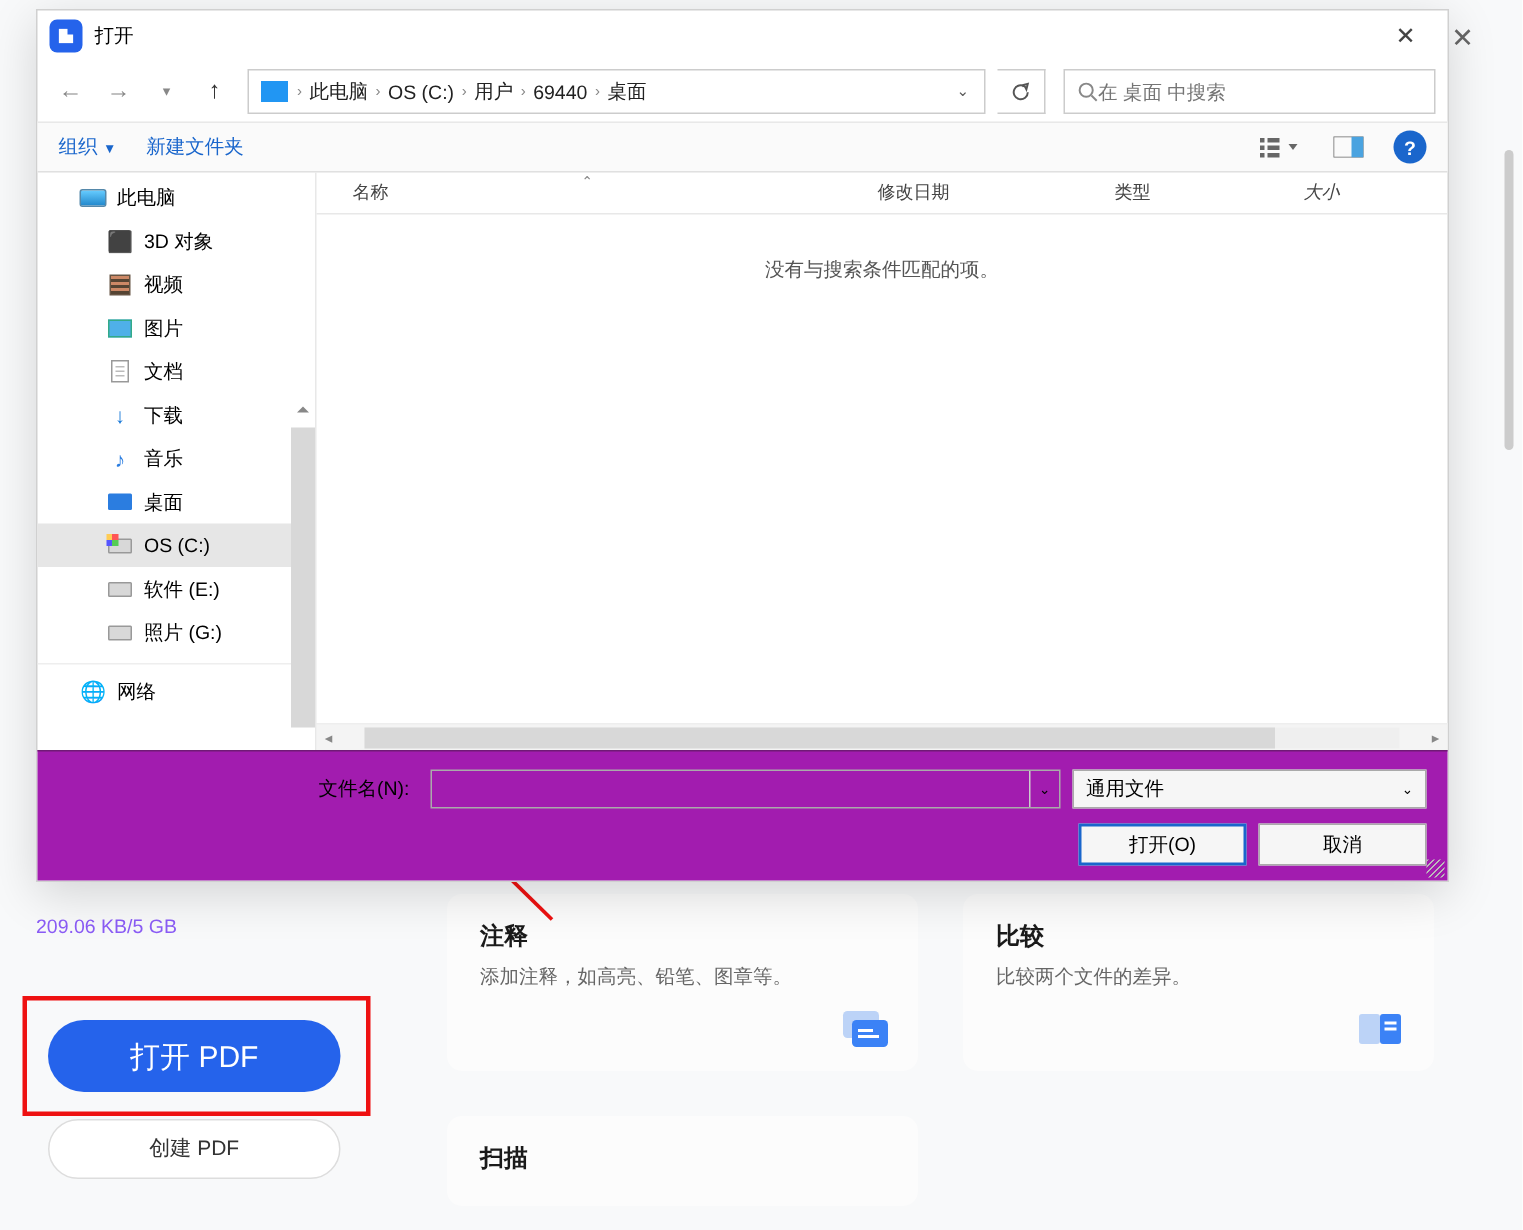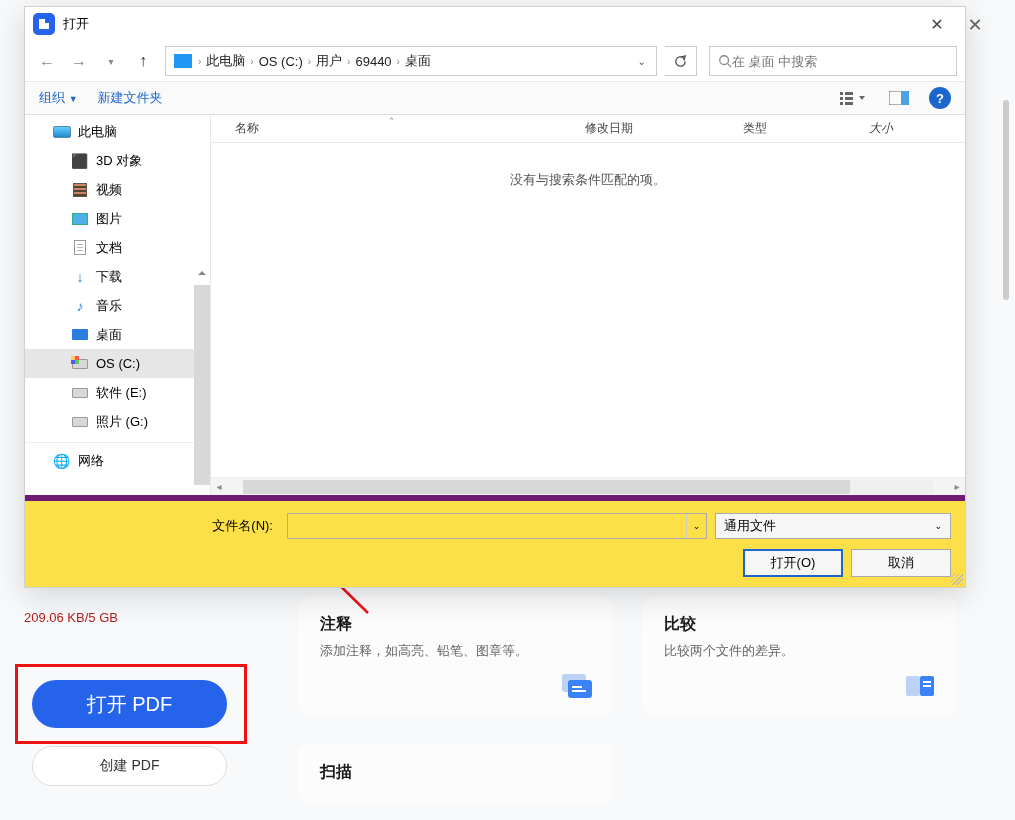--- a/index.html
+++ b/index.html
@@ -4,21 +4,21 @@
 <style>
 * { box-sizing: border-box; margin: 0; padding: 0; }
 body { font-family: "Segoe UI", "Microsoft YaHei", sans-serif; font-size: 13px; background: #fff; width: 1015px; height: 820px; position: relative; overflow: hidden; color: #000; }
 
 
 .bg-app { position: absolute; top: 0; left: 0; right: 0; bottom: 0; background: #f8f9fa; }
 .bg-topbar { position: absolute; top: 0; right: 0; height: 50px; display: flex; align-items: center; gap: 8px; padding-right: 20px; }
 .bg-close { width: 40px; height: 40px; display: flex; align-items: center; justify-content: center; font-size: 18px; color: #666; }
 .bg-scroll { position: absolute; right: 6px; top: 100px; width: 6px; height: 200px; background: #ccc; border-radius: 3px; }
 
-.storage-text { position: absolute; left: 24px; top: 610px; color: #b91c1c; font-size: 13px; }
+.storage-text { position: absolute; left: 24px; top: 610px; color: #8b5cf6; font-size: 13px; }
 .red-box { position: absolute; left: 15px; top: 664px; width: 232px; height: 80px; border: 3px solid #e11; }
 .open-pdf-btn { position: absolute; left: 32px; top: 680px; width: 195px; height: 48px; background: #2563eb; color: #fff; border-radius: 28px; display: flex; align-items: center; justify-content: center; font-size: 20px; font-weight: 500; }
 .create-pdf-btn { position: absolute; left: 32px; top: 746px; width: 195px; height: 40px; background: #fff; border: 1px solid #ddd; border-radius: 24px; display: flex; align-items: center; justify-content: center; font-size: 14px; color: #333; }
 
 .card { position: absolute; background: #fcfcfc; border-radius: 10px; padding: 18px 22px; }
 .card-annot { left: 298px; top: 596px; width: 314px; height: 118px; }
 .card-compare { left: 642px; top: 596px; width: 314px; height: 118px; }
 .card-scan { left: 298px; top: 744px; width: 314px; height: 60px; }
 .card h3 { font-size: 16px; font-weight: 700; margin-bottom: 6px; color: #1a1a1a; }
 .card p { font-size: 13px; color: #666; line-height: 1.5; }
@@ -70,29 +70,29 @@
 .col-name .sort-ind { position: absolute; left: 50%; top: 1px; transform: translateX(-50%); font-size: 9px; color: #888; }
 .col-date { width: 158px; }
 .col-type { width: 126px; }
 .col-size { flex: 1; font-style: italic; }
 .empty-msg { text-align: center; padding: 28px 0; color: #555; font-size: 13px; }
 .h-scroll { height: 18px; background: #f4f4f4; display: flex; align-items: center; border-top: 1px solid #eee;}
 .h-scroll-track{flex:1; height:14px; background:#efefef; margin:0 16px;}
 .h-scroll-thumb{height:100%; width:88%; background:#d8d8d8;}
 .h-scroll-arr{width:16px;text-align:center;color:#888;font-size:10px;}
 
-.footer { padding: 12px 14px 10px; background: #fde047; border-top: 6px solid #701a75;}
+.footer { padding: 12px 14px 10px; background: #a21caf; border-top: 1px solid #701a75;}
 .fn-row { display: flex; align-items: center; gap: 8px; margin-bottom: 10px; }
 .fn-label { width: 240px; text-align: right; padding-right: 6px; }
 .fn-input { flex: 1; height: 26px; border: 1px solid #aaa; display: flex; align-items: center; }
 .fn-input-drop { width: 20px; border-left: 1px solid #ccc; height: 100%; display: flex; align-items: center; justify-content: center; font-size: 9px;}
 .filter-sel { width: 236px; height: 26px; border: 1px solid #aaa; background: #f6f6f6; display: flex; align-items: center; padding: 0 8px; }
 .filter-sel span:first-child{flex:1;}
 .btn-row { display: flex; justify-content: flex-end; gap: 8px; }
-.dlg-btn { width: 100px; height: 28px; border: 1px solid #aaa; background: #f6f6f6; display: flex; align-items: center; justify-content: center; font-size: 13px; }
+.dlg-btn { width: 112px; height: 28px; border: 1px solid #aaa; background: #f6f6f6; display: flex; align-items: center; justify-content: center; font-size: 13px; }
 .dlg-btn.primary { border: 2px solid #1a66cc; }
 .resize-grip { position: absolute; right: 2px; bottom: 2px; width: 12px; height: 12px; background: repeating-linear-gradient(135deg,#bbb 0 1px,transparent 1px 3px);}
 
 
 .ic-monitor{width:18px;height:12px;background:linear-gradient(#6cf,#28c);border:1px solid #58a;border-radius:2px;}
 .ic-3d{color:#2bc5d6;}
 .ic-video{width:14px;height:14px;background:repeating-linear-gradient(#c86 0 2px,#543 2px 4px);border:1px solid #654;}
 .ic-pic{width:16px;height:12px;background:#4fb0e8;border:1px solid #3a8;}
 .ic-doc{width:12px;height:15px;background:#fff;border:1px solid #999;position:relative;}
 .ic-doc::before{content:"";position:absolute;top:3px;left:2px;right:2px;height:1px;background:#bbb;box-shadow:0 3px #bbb,0 6px #bbb;}

